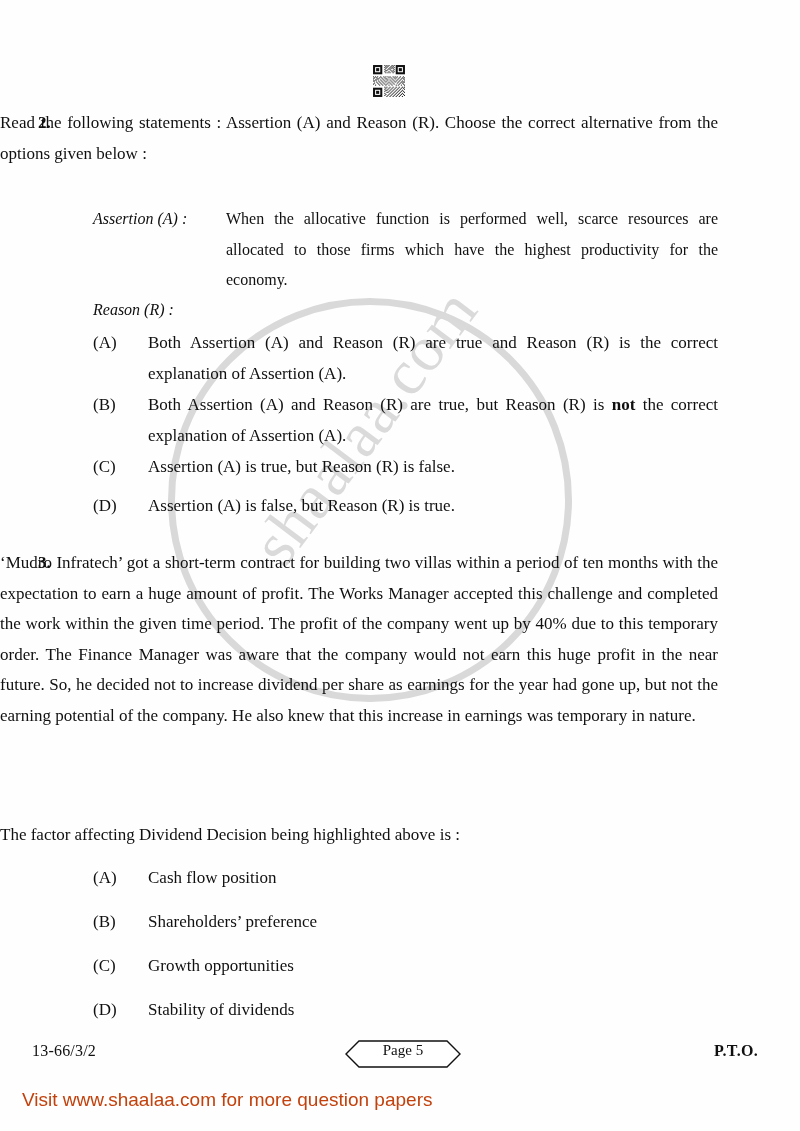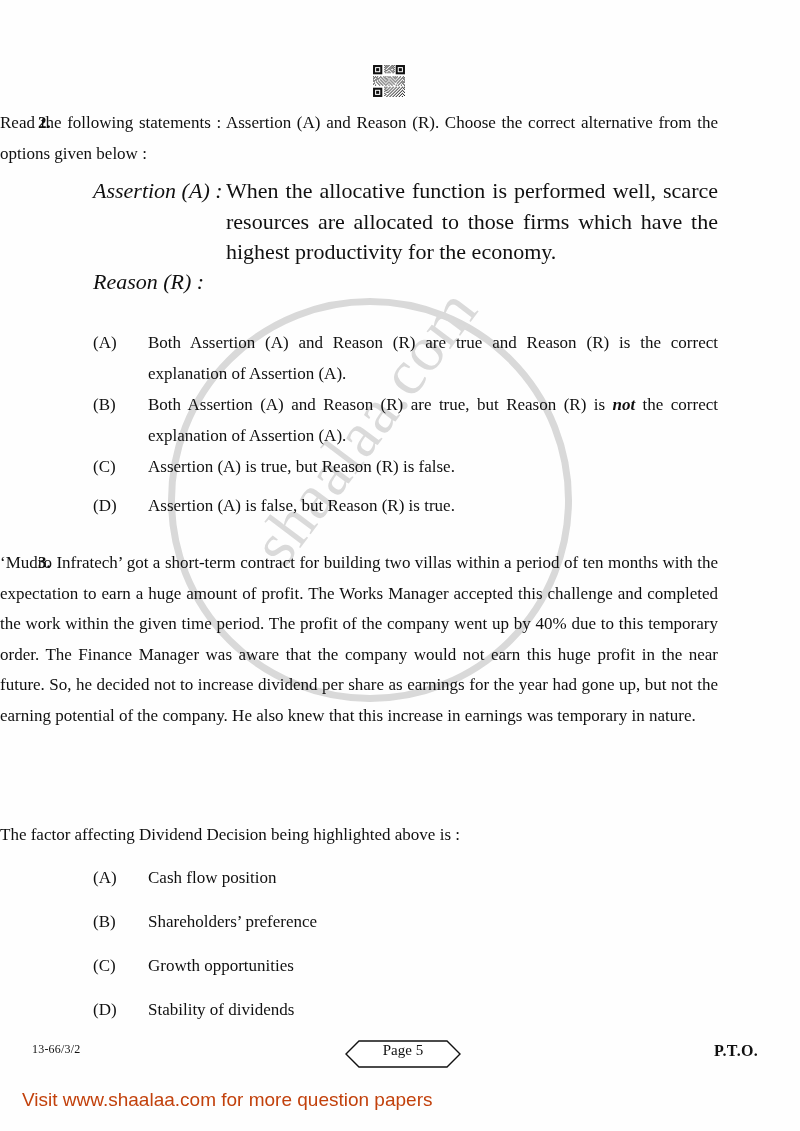--- a/index.html
+++ b/index.html
@@ -93,22 +93,23 @@
     text-align: justify;
     text-justify: inter-word;
   }
   .q-body.nojustify { text-align: left; }
 
   
   .ar-row {
     display: flex;
     margin-left: 93px;
     margin-right: 82px;
-    font-size: 22px;
+    font-size: 16px;
     line-height: 30.5px;
+    margin-top: 28px;
   }
   .ar-label {
     flex: 0 0 133px;
     font-style: italic;
     white-space: nowrap;
   }
   .ar-text {
     flex: 1 1 auto;
     text-align: justify;
     text-justify: inter-word;
@@ -127,37 +128,36 @@
     white-space: nowrap;
   }
   .opt-text {
     flex: 1 1 auto;
     text-align: justify;
     text-justify: inter-word;
   }
   .opt-text.plain { text-align: left; }
   .bold-italic {
     font-weight: bold;
-    font-style: italic;
   }
 
   
   .footer {
     position: absolute;
     left: 0;
     top: 1040px;
     width: 800px;
     height: 40px;
     z-index: 3;
   }
   .footer-code {
     position: absolute;
     left: 32px;
     top: 2px;
-    font-size: 12px;
+    font-size: 16px;
     letter-spacing: 0.2px;
   }
   .page-badge {
     position: absolute;
     left: 345px;
     top: 0px;
     width: 116px;
     height: 28px;
   }
   .page-badge svg {

